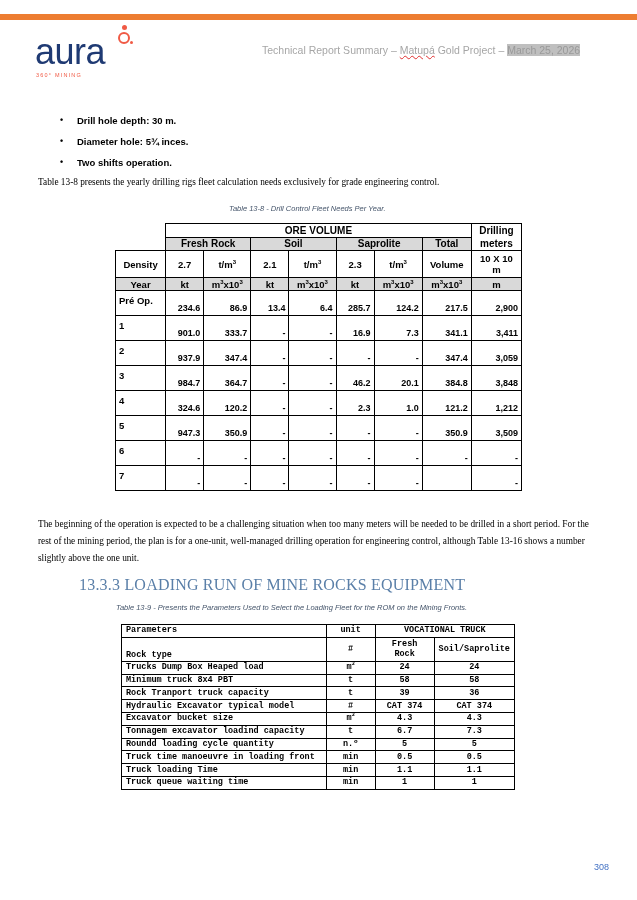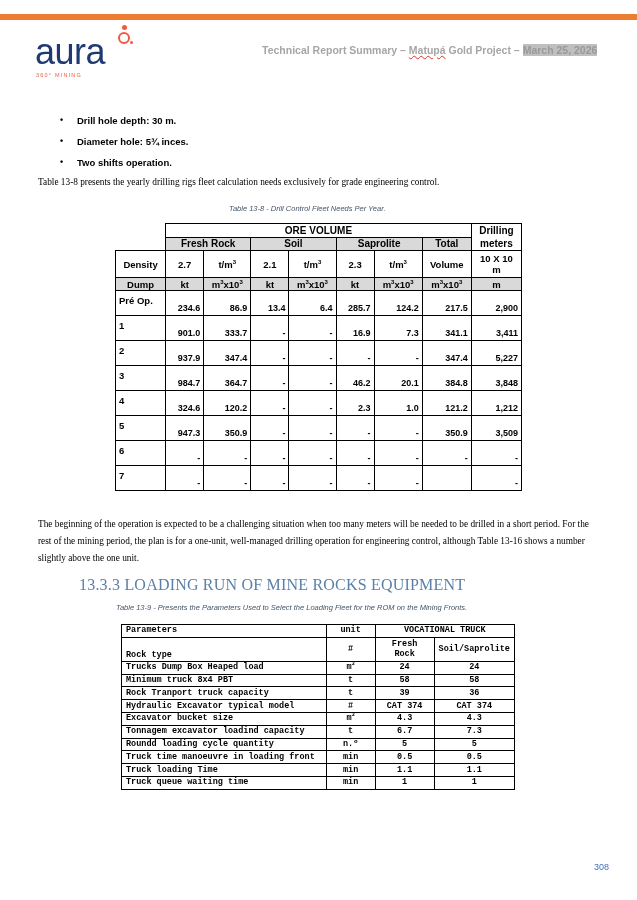--- a/index.html
+++ b/index.html
@@ -8,21 +8,21 @@
 
     .top-bar { position: absolute; left: 0; top: 14px; width: 637px; height: 6px; background: #ed7d31; }
 
     .logo { position: absolute; left: 35px; top: 22px; width: 100px; height: 60px; }
     .logo-word { position: absolute; left: 0; top: 12px; font-family: "Liberation Sans", sans-serif; font-size: 36px; font-weight: 400; color: #1f3a73; letter-spacing: -0.5px; line-height: 36px; }
     .logo-dot { position: absolute; left: 87px; top: 3px; width: 5px; height: 5px; border-radius: 50%; background: #f05a45; }
     .logo-ring { position: absolute; left: 83px; top: 10px; width: 12px; height: 12px; border-radius: 50%; border: 2px solid #f05a45; }
     .logo-dot2 { position: absolute; left: 95px; top: 19px; width: 3px; height: 3px; border-radius: 50%; background: #f05a45; }
     .logo-tag { position: absolute; left: 1px; top: 50px; font-size: 5.5px; letter-spacing: 1.2px; color: #f05a45; }
 
-    .header-title { position: absolute; left: 262px; top: 44px; font-family: "Liberation Sans", sans-serif; font-size: 10.5px; font-weight: 700; color: #a6a6a6; white-space: nowrap; }
+    .header-title { position: absolute; left: 262px; top: 44px; font-family: "Liberation Sans", sans-serif; font-size: 10.5px; font-weight: 400; color: #a6a6a6; white-space: nowrap; }
     .header-title .underline { text-decoration: underline wavy #e03030; text-decoration-thickness: 1px; }
     .header-title .hl { background: #bfbfbf; color: #999; }
 
     .bullets { position: absolute; left: 60px; top: 115px; font-family: "DejaVu Sans", sans-serif; }
     .bullet { position: relative; height: 21px; font-size: 9.5px; font-weight: 700; font-family: "Liberation Sans", sans-serif; }
     .bullet .dot { position: absolute; left: 0; top: 0; font-size: 9px; }
     .bullet .txt { position: absolute; left: 17px; top: 0; white-space: nowrap; }
 
     .para { position: absolute; left: 38px; font-size: 9.3px; line-height: 17px; color: #000; font-family: Liberation Serif, serif; }
     .caption { position: absolute; font-size: 7.5px; font-style: italic; color: #44546a; white-space: nowrap; font-family: "Liberation Sans", sans-serif; }
@@ -116,21 +116,21 @@
     <td>2.7</td>
     <td><span>t/m</span><sup>3</sup></td>
     <td>2.1</td>
     <td><span>t/m</span><sup>3</sup></td>
     <td>2.3</td>
     <td><span>t/m</span><sup>3</sup></td>
     <td>Volume</td>
     <td style="line-height:11px;border-radius:7px;">10 X 10 m</td>
   </tr>
   <tr class="yr">
-    <td class="gray">Dump</td>
+    <td class="gray">Year</td>
     <td class="gray">kt</td>
     <td class="gray"><span>m</span><sup>3</sup>x10<sup>3</sup></td>
     <td class="gray">kt</td>
     <td class="gray"><span>m</span><sup>3</sup>x10<sup>3</sup></td>
     <td class="gray">kt</td>
     <td class="gray"><span>m</span><sup>3</sup>x10<sup>3</sup></td>
     <td class="gray"><span>m</span><sup>3</sup>x10<sup>3</sup></td>
     <td class="gray">m</td>
   </tr>
   <tr class="data">
@@ -157,21 +157,21 @@
   </tr>
   <tr class="data">
     <td class="yearcell">2</td>
     <td>937.9</td>
     <td>347.4</td>
     <td>-</td>
     <td>-</td>
     <td>-</td>
     <td>-</td>
     <td>347.4</td>
-    <td>5,227</td>
+    <td>3,059</td>
   </tr>
   <tr class="data">
     <td class="yearcell">3</td>
     <td>984.7</td>
     <td>364.7</td>
     <td>-</td>
     <td>-</td>
     <td>46.2</td>
     <td>20.1</td>
     <td>384.8</td>

